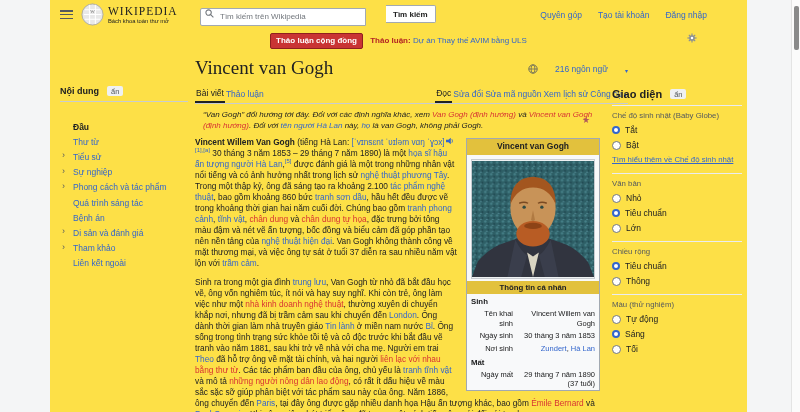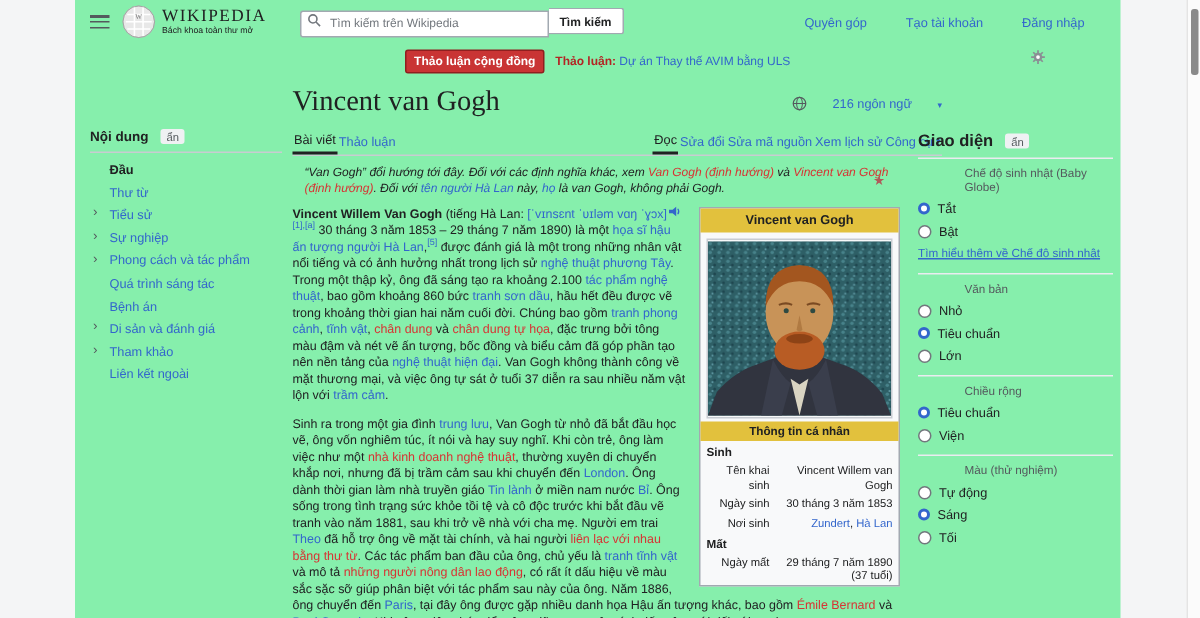--- a/index.html
+++ b/index.html
@@ -1,47 +1,47 @@
 <!DOCTYPE html>
 <html><head>
 <meta charset="utf-8">
 <style>
   html,body{margin:0;padding:0;}
   body{width:800px;height:412px;overflow:hidden;font-family:"Liberation Sans",sans-serif;color:#202122;}
   .page{position:relative;width:800px;height:412px;background:#f4f5f6;overflow:hidden;}
-  .sheet{position:absolute;left:50px;top:0;width:697px;height:412px;background:#86efac;}
+  .sheet{position:absolute;left:50px;top:0;width:697px;height:412px;background:#fde047;}
   .lnk{color:#3366cc;cursor:pointer;}
   .red{color:#d73333;cursor:pointer;}
   .redit{color:#d73333;font-style:italic;cursor:pointer;}
   .bold{font-weight:bold;}
   sup.ref{font-size:6px;color:#3366cc;line-height:0;cursor:pointer;}
 
   
   .hamburger{position:absolute;left:10px;top:10px;width:13px;height:10px;cursor:pointer;}
   .hamburger i{display:block;height:1.5px;background:#54595d;margin:0 0 2.4px 0;}
   .logo{position:absolute;left:31px;top:3px;display:flex;align-items:center;gap:4px;}
   .wordmark .wm1{font-family:"Liberation Serif",serif;font-size:11.5px;letter-spacing:1px;color:#202122;}
   .wordmark .wm2{font-size:5.8px;color:#202122;margin-top:1px;}
-  .searchwrap{position:absolute;left:150px;top:5px;display:flex;height:18px;}
+  .searchwrap{position:absolute;left:150px;top:5px;display:flex;height:18px;gap:20px;}
   .searchbox{position:relative;width:166px;height:18px;}
   .searchbox input{width:100%;height:100%;box-sizing:border-box;border:1px solid #a2a9b1;border-radius:2px 0 0 2px;padding:0 4px 0 19px;font-size:8px;color:#202122;font-family:"Liberation Sans",sans-serif;outline:none;}
   .searchbox input::placeholder{color:#72777d;}
   .mag{position:absolute;left:5px;top:4px;}
   .sbtn{height:18px;border:1px solid #a2a9b1;border-left:none;background:#fff;border-radius:0 2px 2px 0;font-size:8px;font-weight:bold;padding:0 7px;color:#202122;cursor:pointer;font-family:"Liberation Sans",sans-serif;}
-  .hlinks{position:absolute;right:24px;top:10px;display:flex;gap:26px;font-size:8.5px;}
+  .hlinks{position:absolute;right:40px;top:10px;display:flex;gap:16px;font-size:8.5px;}
 
   
   .notice{position:absolute;left:0;right:0;top:33px;text-align:center;font-size:8px;line-height:14px;}
   .nbadge{display:inline-block;background:#c93434;border:1px solid #8f1f1f;color:#fff;font-weight:bold;border-radius:2px;padding:0 5px;margin-right:5px;cursor:pointer;}
   .nlabel{color:#b32424;font-weight:bold;}
   .gear{position:absolute;right:50px;top:33px;cursor:pointer;}
 
   
   .toc{position:absolute;left:10px;top:86px;width:128px;font-size:8.5px;}
-  .toc-head{display:flex;align-items:center;gap:8px;padding-bottom:5px;border-bottom:1px solid #c8ccd1;margin-bottom:3px;}
+  .toc-head{display:flex;align-items:center;gap:8px;padding-bottom:5px;border-bottom:1px solid #c8ccd1;margin-bottom:17px;}
   .toc-title{font-weight:bold;font-size:9px;}
   .chip{background:#eff1f3;border-radius:2px;padding:0.5px 4px;font-size:7.5px;color:#54595d;cursor:pointer;}
   .toc-item{position:relative;padding:2.6px 0 2.6px 13px;color:#3366cc;cursor:pointer;}
   .toc-item .arr{position:absolute;left:2px;top:1px;color:#54595d;font-size:9px;}
   .toc-item.active{color:#202122;font-weight:bold;}
 
   
   .main{position:absolute;left:145px;top:56px;width:433px;}
   .page-title{font-family:"Liberation Serif",serif;font-size:19px;font-weight:normal;margin:0;line-height:24px;}
   .lang{position:absolute;right:0;top:8px;display:flex;align-items:flex-end;gap:17px;font-size:8.5px;color:#3366cc;cursor:pointer;}
@@ -65,21 +65,21 @@
   .ib-row{display:flex;padding:1.5px 4px;text-align:right;}
   .ib-lab{width:42px;flex:none;}
   .ib-val{flex:1;}
 
   
   .appear{position:absolute;left:562px;top:88px;width:130px;font-size:8.5px;}
   .ap-head{display:flex;align-items:center;gap:8px;padding-bottom:5px;border-bottom:1px solid #eaecf0;}
   .ap-title{font-weight:bold;font-size:11px;}
   .ap-sec{padding:5px 0 3px 0;border-bottom:1px solid #eaecf0;}
   .ap-sec:last-child{border-bottom:none;}
-  .ap-st{color:#54595d;font-size:7.8px;margin-bottom:4px;margin-left:31px;}
+  .ap-st{color:#54595d;font-size:7.8px;margin-bottom:4px;}
   .opt{display:flex;align-items:center;gap:5px;margin:5px 0;cursor:pointer;}
   .rdo{width:7px;height:7px;border-radius:50%;border:1px solid #72777d;background:#fff;flex:none;}
   .rdo.sel{border:2.5px solid #3366cc;width:4px;height:4px;}
   .ap-link{color:#3366cc;font-size:7.8px;line-height:10px;margin:3px 0 5px 0;cursor:pointer;text-decoration:underline;}
 
   
   .sb{position:absolute;right:0;top:0;width:8px;height:412px;background:#fbfbfb;border-left:1px solid #e4e4e4;}
   .sb-thumb{position:absolute;right:1px;top:6px;width:5px;height:44px;background:#8a8a8a;border-radius:2px;}
   .spk{margin:0 1px;}
 </style>
@@ -295,21 +295,21 @@
             </div>
           </div>
           <div class="ap-sec">
             <div class="ap-st">Chiều rộng</div>
             <div class="opt">
               <span class="rdo sel"></span>
               <span>Tiêu chuẩn</span>
             </div>
             <div class="opt">
               <span class="rdo"></span>
-              <span>Viện</span>
+              <span>Thông</span>
             </div>
           </div>
           <div class="ap-sec">
             <div class="ap-st">Màu (thử nghiệm)</div>
             <div class="opt">
               <span class="rdo"></span>
               <span>Tự động</span>
             </div>
             <div class="opt">
               <span class="rdo sel"></span>

